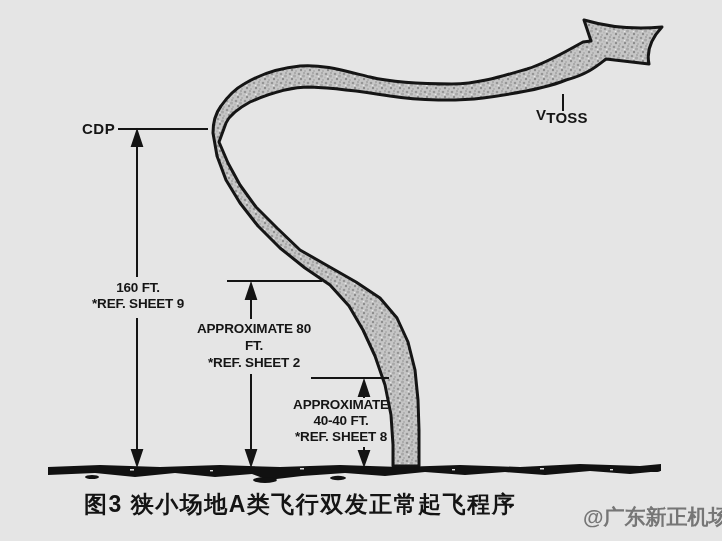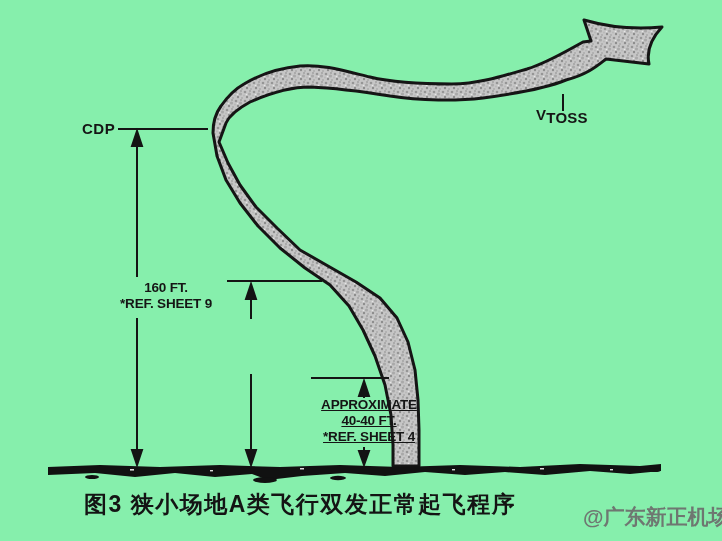--- a/index.html
+++ b/index.html
@@ -1,29 +1,29 @@
 <!DOCTYPE html>
 <html><head>
 <meta charset="utf-8">
 <style>
   html,body{margin:0;padding:0;background:#ffffff;}
   .stage{
-    position:relative;width:722px;height:541px;background:#86efac;overflow:hidden;
+    position:relative;width:722px;height:541px;background:#e5e5e5;overflow:hidden;
     font-family:"Liberation Sans","DejaVu Sans",sans-serif;
   }
   .art{position:absolute;left:0;top:0;width:722px;height:541px;}
   .lbl{
     position:absolute;color:#151515;font-weight:bold;white-space:nowrap;
     font-family:"Liberation Sans","DejaVu Sans",sans-serif;
   }
-  .dimblock{transform:translateX(-50%);text-align:center;font-size:13.5px;line-height:16px;letter-spacing:-0.2px;margin-left:28px;}
+  .dimblock{transform:translateX(-50%);text-align:center;font-size:13.5px;line-height:16px;letter-spacing:-0.2px;}
   #cdp{left:82px;top:120px;font-size:15px;letter-spacing:0.5px;}
   #dim160{left:138px;top:280px;}
   #dim80{left:254px;top:320px;line-height:17px;}
-  #dim4060{left:341px;top:397px;text-decoration:underline;}
+  #dim4060{left:341px;top:397px;}
   #vtoss{left:536px;top:106px;font-size:15px;letter-spacing:0.3px;}
   #vtoss .sub{font-size:15px;position:relative;top:3px;letter-spacing:0.2px;}
   #caption{left:84px;top:489px;font-size:23px;font-weight:700;letter-spacing:1.5px;color:#141414;}
   #watermark{left:583px;top:503px;font-size:21px;font-weight:700;color:#6d6d6d;opacity:0.92;letter-spacing:0px;}
 </style>
 </head>
 <body>
 
 <div class="stage">
 
@@ -110,26 +110,29 @@
   </svg>
 
   <div class="lbl" id="cdp">CDP</div>
 
   <div class="lbl dimblock" id="dim160">
     <div>160 FT.</div>
     <div>*REF. SHEET 9</div>
   </div>
 
   <div class="lbl dimblock" id="dim80">
+    <div>APPROXIMATE 80</div>
+    <div>FT.</div>
+    <div>*REF. SHEET 2</div>
   </div>
 
   <div class="lbl dimblock" id="dim4060">
     <div>APPROXIMATE</div>
     <div>40-40 FT.</div>
-    <div>*REF. SHEET 4</div>
+    <div>*REF. SHEET 8</div>
   </div>
 
   <div class="lbl" id="vtoss">
     <span>V</span><span class="sub">TOSS</span>
   </div>
 
   <div class="lbl" id="caption">图3 狭小场地A类飞行双发正常起飞程序</div>
 
   <div class="lbl" id="watermark">@广东新正机场</div>
 

